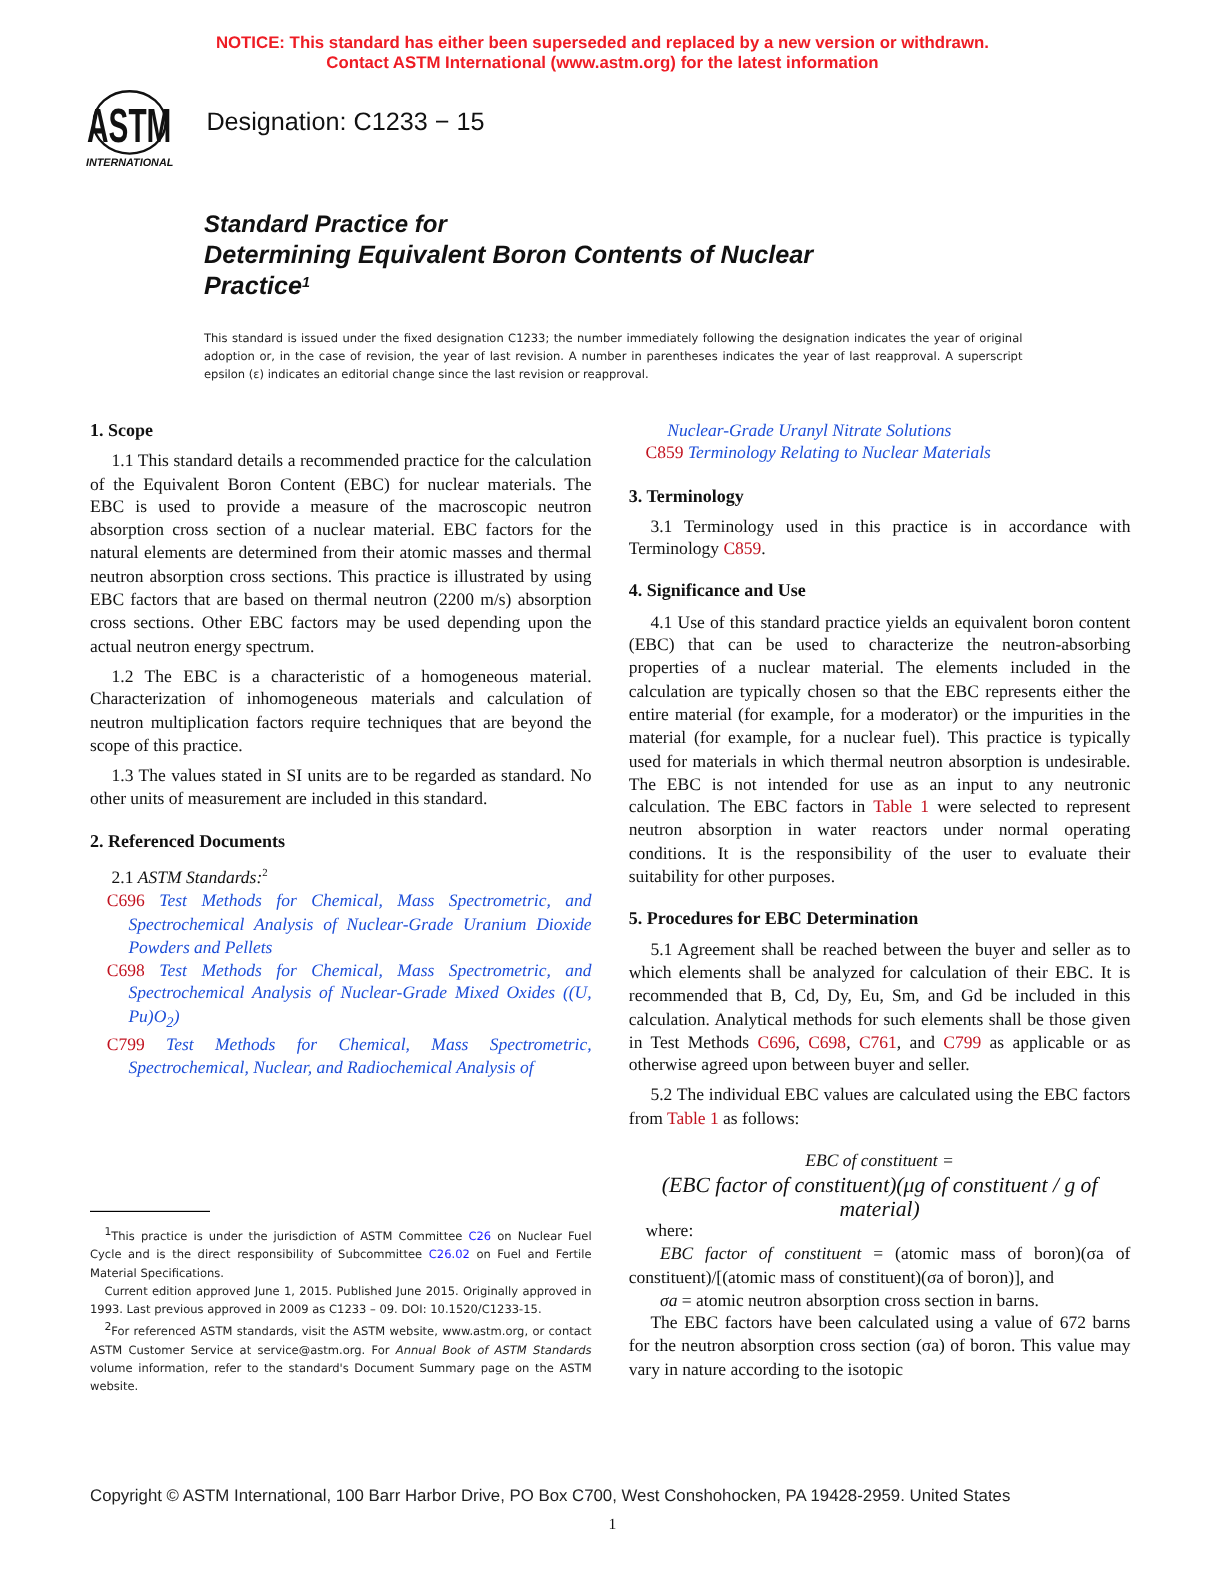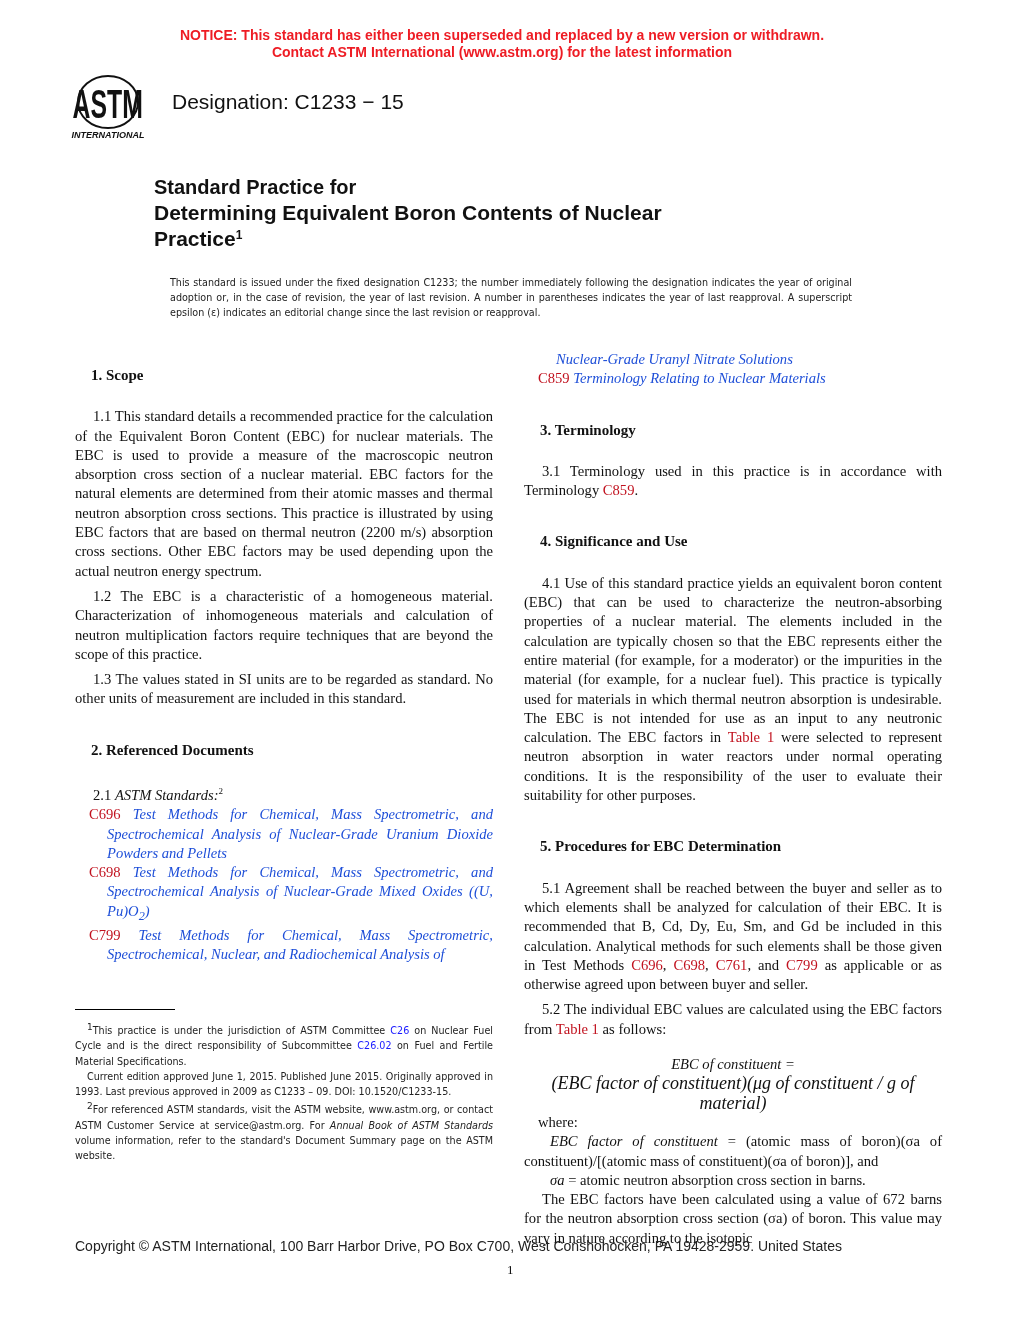--- a/index.html
+++ b/index.html
@@ -1,27 +1,27 @@
 <!DOCTYPE html>
 <html><head>
 <meta charset="utf-8">
 <style>
   html, body { margin:0; padding:0; background:#ffffff; }
   body { width:1020px; height:1320px; position:relative; overflow:hidden; color:#111; font-family:"Liberation Serif", serif; }
   .notice { position:absolute; top:27px; left:0; width:1004px; text-align:center; font-family:"Liberation Sans", sans-serif; font-weight:bold; color:#ee1c24; font-size:14px; line-height:17px; }
   .logo { position:absolute; left:68px; top:72px; width:95px; height:72px; }
   .designation { position:absolute; left:172px; top:90px; font-family:"Liberation Sans", sans-serif; font-size:21px; }
-  .title { position:absolute; left:154px; top:174px; font-family:"Liberation Sans", sans-serif; font-weight:bold; font-size:20px; line-height:26px; color:#111; }
+  .title { position:absolute; left:170px; top:174px; font-family:"Liberation Sans", sans-serif; font-weight:bold; font-size:20px; line-height:26px; color:#111;font-style:italic; }
   .title .l2 { font-size:21px; }
   .title sup { font-size:12px; vertical-align:top; position:relative; top:-4px; }
   .issued { position:absolute; left:170px; top:275px; width:682px; font-family:"DejaVu Sans", sans-serif; font-size:9.6px; line-height:15px; color:#222; text-align:justify; }
   .col { position:absolute; top:350px; width:418px; font-size:14.6px; line-height:19.3px; }
   .col.left { left:75px; }
   .col.right { left:524px; }
-  .h { font-weight:bold; font-size:15px; margin:16px; }
+  .h { font-weight:bold; font-size:15px; margin:0; }
   p { margin:0; text-align:justify; }
   .ind { text-indent:18px; }
   .red { color:#c1121f; }
   .blue { color:#1d4ed8;font-style:italic; }
   .ref { padding-left:32px; text-indent:-18px; text-align:justify; }
   .gap1 { height:6px; }
   .gap2 { height:16px; }
   .eq { text-align:center; font-style:italic; }
   .fnrule { position:absolute; left:75px; top:1009px; width:100px; border-top:1px solid #000; }
   .footnotes { position:absolute; left:75px; top:1020px; width:418px; font-family:"DejaVu Sans", sans-serif; font-size:9.6px; line-height:15.2px; color:#222; }

